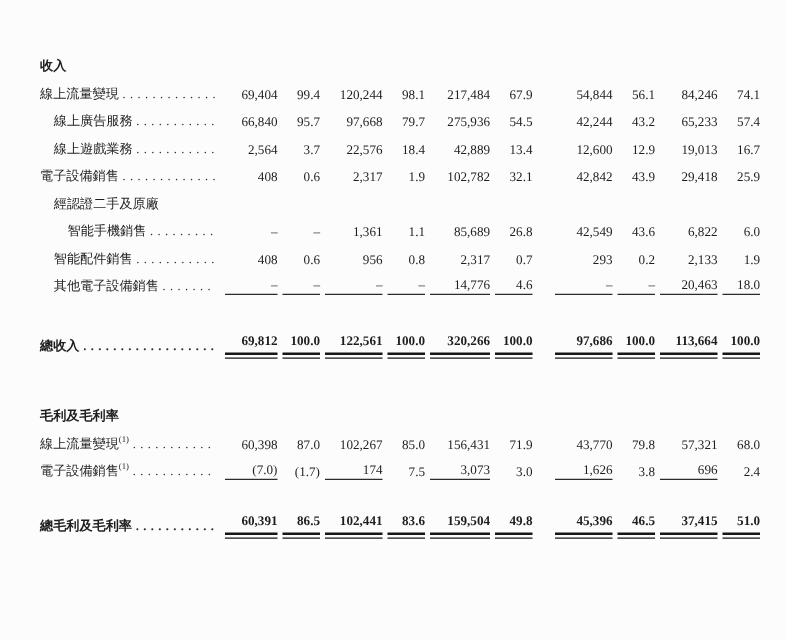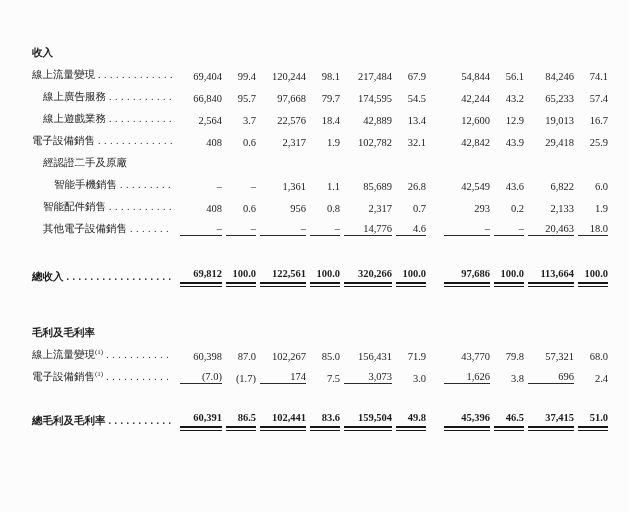--- a/index.html
+++ b/index.html
@@ -157,21 +157,21 @@
           <td>
             <div class="cv">95.7</div>
           </td>
           <td>
             <div class="cv">97,668</div>
           </td>
           <td>
             <div class="cv">79.7</div>
           </td>
           <td>
-            <div class="cv">174,595</div>
+            <div class="cv">275,936</div>
           </td>
           <td>
             <div class="cv">54.5</div>
           </td>
           <td class="gap"></td>
           <td>
             <div class="cv">42,244</div>
           </td>
           <td>
             <div class="cv">43.2</div>

